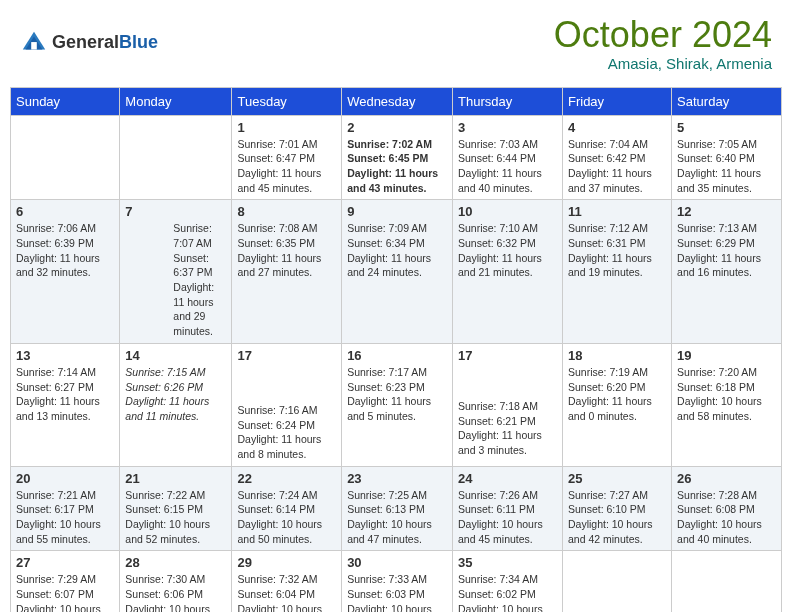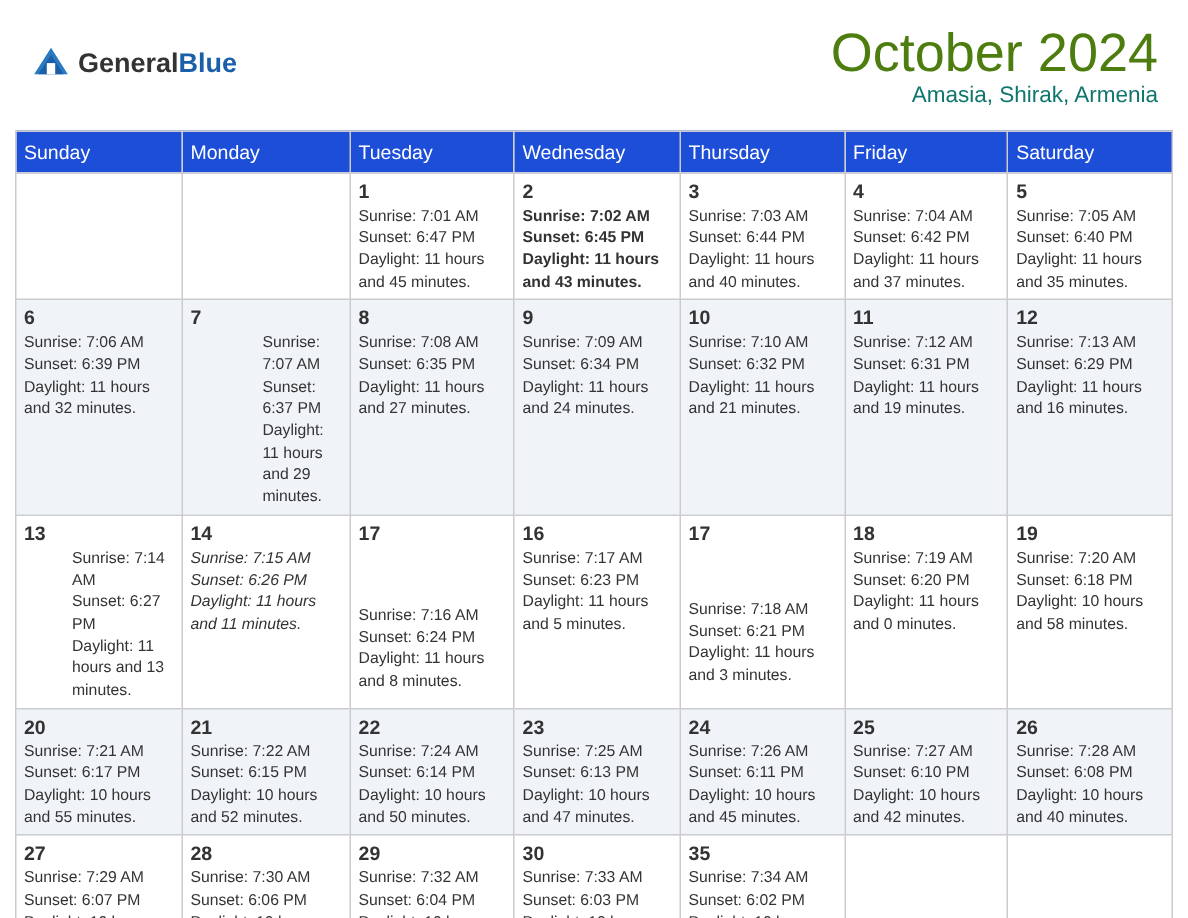--- a/index.html
+++ b/index.html
@@ -203,21 +203,21 @@
         <td>
           <span class="day-number">12</span>
           <div class="day-info" style="white-space: pre-line;">Sunrise: 7:13 AM
 Sunset: 6:29 PM
 Daylight: 11 hours and 16 minutes.</div>
         </td>
       </tr>
       <tr>
         <td>
           <span class="day-number">13</span>
-          <div class="day-info" style="white-space: pre-line; margin-left: 32px;">Sunrise: 7:14 AM
+          <div class="day-info" style="white-space: pre-line;">Sunrise: 7:14 AM
 Sunset: 6:27 PM
 Daylight: 11 hours and 13 minutes.</div>
         </td>
         <td>
           <span class="day-number">14</span>
           <div class="day-info" style="white-space: pre-line; font-style: italic;">Sunrise: 7:15 AM
 Sunset: 6:26 PM
 Daylight: 11 hours and 11 minutes.</div>
         </td>
         <td>

